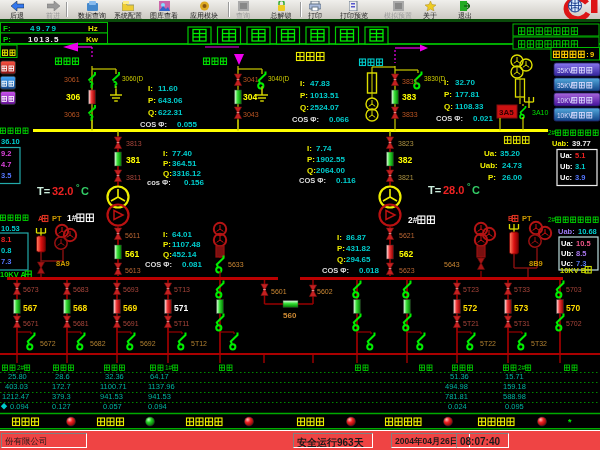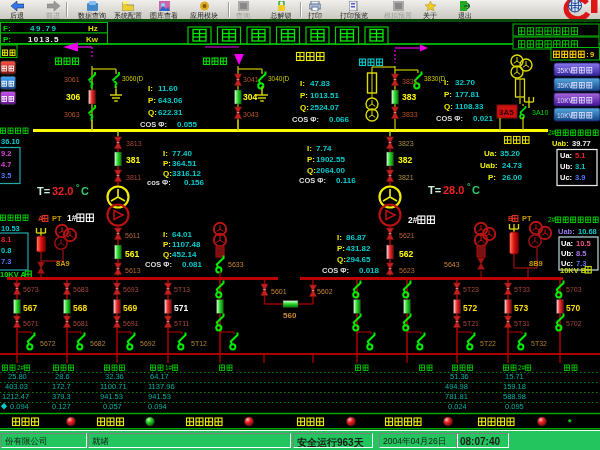--- a/index.html
+++ b/index.html
@@ -1,19 +1,19 @@
 <!DOCTYPE html>
 <html><head><meta charset="utf-8">
 <style>
 *{margin:0;padding:0;box-sizing:border-box;}
 body{width:600px;height:450px;overflow:hidden;background:#000;font-family:"Liberation Sans", sans-serif;}
 #root{position:relative;width:600px;height:450px;background:#000;}
 #tbar{position:absolute;left:0;top:0;width:600px;height:19px;background:linear-gradient(#f0efec,#ccc9c2);}
 #gstrip{position:absolute;left:0;top:19px;width:600px;height:3px;background:#0a4a0a;}
-#sbar{position:absolute;left:0;top:430px;width:600px;height:20px;background:#22c55e;border-top:1px solid #fff;padding-left:32px;}
+#sbar{position:absolute;left:0;top:430px;width:600px;height:20px;background:#ef4444;border-top:1px solid #fff;padding-left:32px;}
 </style></head>
 <body>
 <div id="root">
 <div id="tbar">
       <div style="position:absolute;left:17px;top:1px;width:40px;text-align:center;margin-left:-20px;">
         <div style="height:9px;line-height:7px;"><svg width="13" height="10" viewBox="0 0 13 10">
             <path d="M6,0 L6,3 L13,3 L13,7 L6,7 L6,10 L0,5 Z" fill="#3377ee" stroke="#123" stroke-width="0.5"></path>
           </svg></div>
         <div style="font-size:7px;color:#1a1a1a;white-space:nowrap;margin-top:0.5px;">后退</div>
       </div>
@@ -1342,18 +1342,17 @@
         <rect x="507.0" y="418.0" width="7.0" height="7.5"></rect>
         <line x1="507.0" y1="421.75" x2="514.0" y2="421.75"></line>
         <line x1="510.25" y1="418.0" x2="510.25" y2="425.5"></line>
       </g>
 <circle cx="542" cy="421.5" r="4.5" fill="url(#dotR)" stroke="#333" stroke-width="0.5"></circle>
 <text x="568" y="425" font-size="9" fill="#00ee00" font-weight="bold">*</text>
 <line x1="0" y1="428.8" x2="600" y2="428.8" stroke="#00aa00" stroke-width="1.5"></line>
 </svg>
 <div id="sbar">
       <div style="position:absolute;left:1px;top:2px;width:86px;height:15px;border:1px solid;border-color:#808080 #fff #fff #808080;font-size:8.5px;font-weight:normal;color:#1a1a1a;padding:2px 0 0 3px;box-sizing:border-box;white-space:nowrap;overflow:hidden;">份有限公司</div>
-      <div style="position:absolute;left:88px;top:2px;width:203px;height:15px;border:1px solid;border-color:#808080 #fff #fff #808080;font-size:8.5px;font-weight:normal;color:#1a1a1a;padding:2px 0 0 3px;box-sizing:border-box;white-space:nowrap;overflow:hidden;">就绪</div>
       <div style="position:absolute;left:293px;top:2px;width:80px;height:15px;border:1px solid;border-color:#808080 #fff #fff #808080;font-size:10px;font-weight:bold;color:#1a1a1a;padding:2px 0 0 3px;box-sizing:border-box;white-space:nowrap;overflow:hidden;">安全运行963天</div>
-      <div style="position:absolute;left:379px;top:2px;width:79px;height:15px;border:1px solid;border-color:#808080 #fff #fff #808080;font-size:8.5px;font-weight:normal;color:#1a1a1a;padding:2px 0 0 3px;box-sizing:border-box;white-space:nowrap;overflow:hidden;">2004年04月26日</div>
+      <div style="position:absolute;left:391px;top:2px;width:79px;height:15px;border:1px solid;border-color:#808080 #fff #fff #808080;font-size:8.5px;font-weight:bold;color:#1a1a1a;padding:2px 0 0 3px;box-sizing:border-box;white-space:nowrap;overflow:hidden;">2004年04月26日</div>
       <div style="position:absolute;left:456px;top:2px;width:53px;height:15px;border:1px solid;border-color:#808080 #fff #fff #808080;font-size:10px;font-weight:bold;color:#1a1a1a;padding:2px 0 0 3px;box-sizing:border-box;white-space:nowrap;overflow:hidden;">08:07:40</div>
       <div style="position:absolute;left:511px;top:2px;width:88px;height:15px;border:1px solid;border-color:#808080 #fff #fff #808080;font-size:8.5px;font-weight:normal;color:#1a1a1a;padding:2px 0 0 3px;box-sizing:border-box;white-space:nowrap;overflow:hidden;margin-top:40px;">登录人，管理员</div>
     </div>
 </div>
 </body></html>

